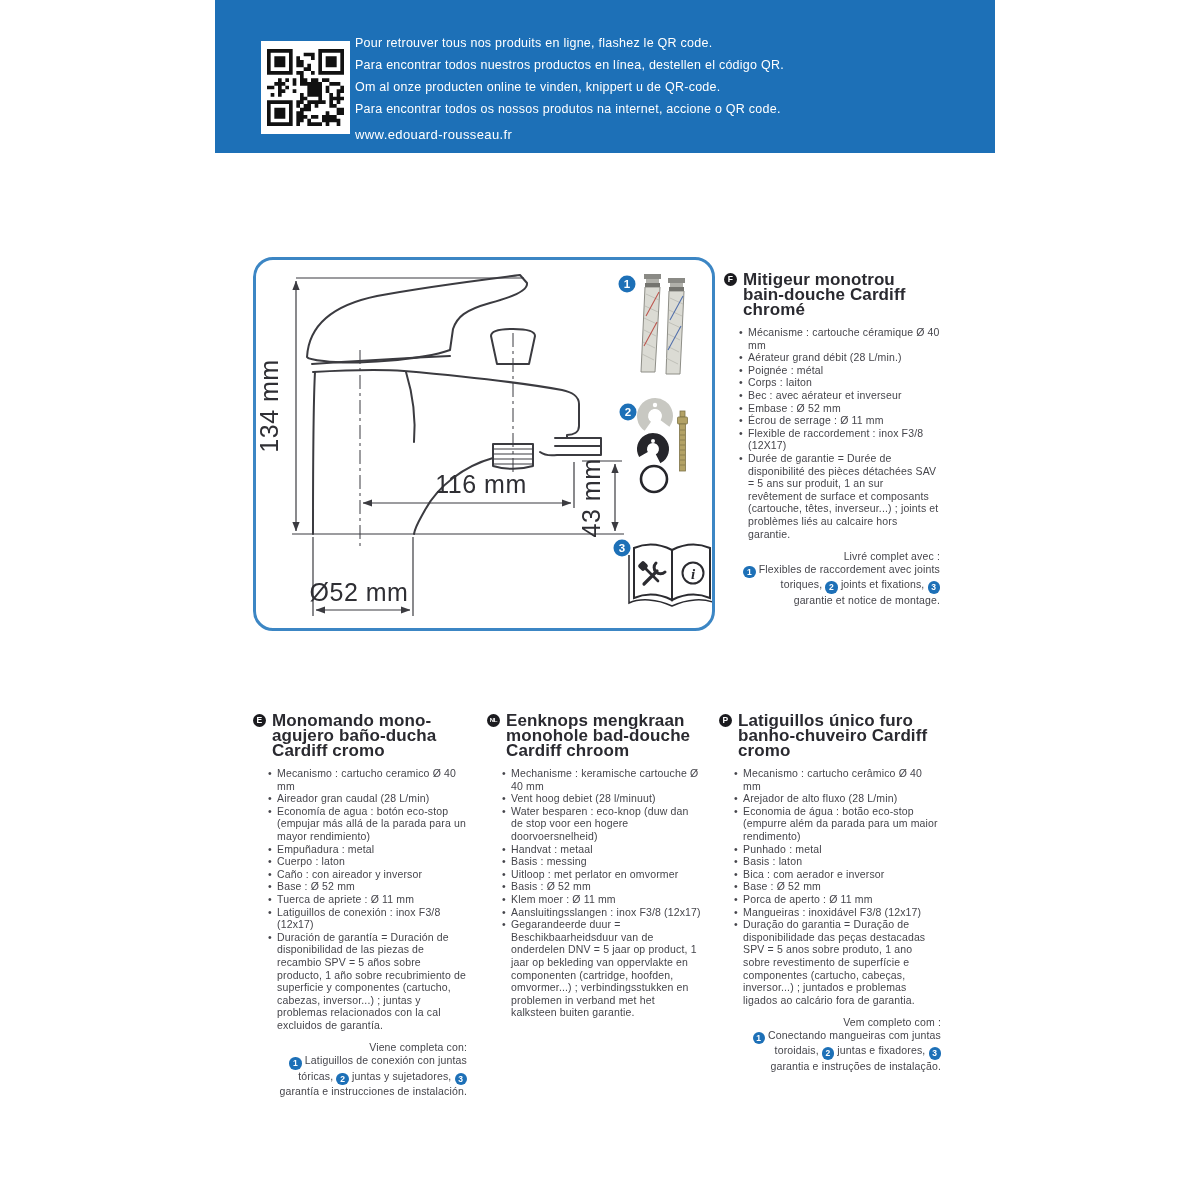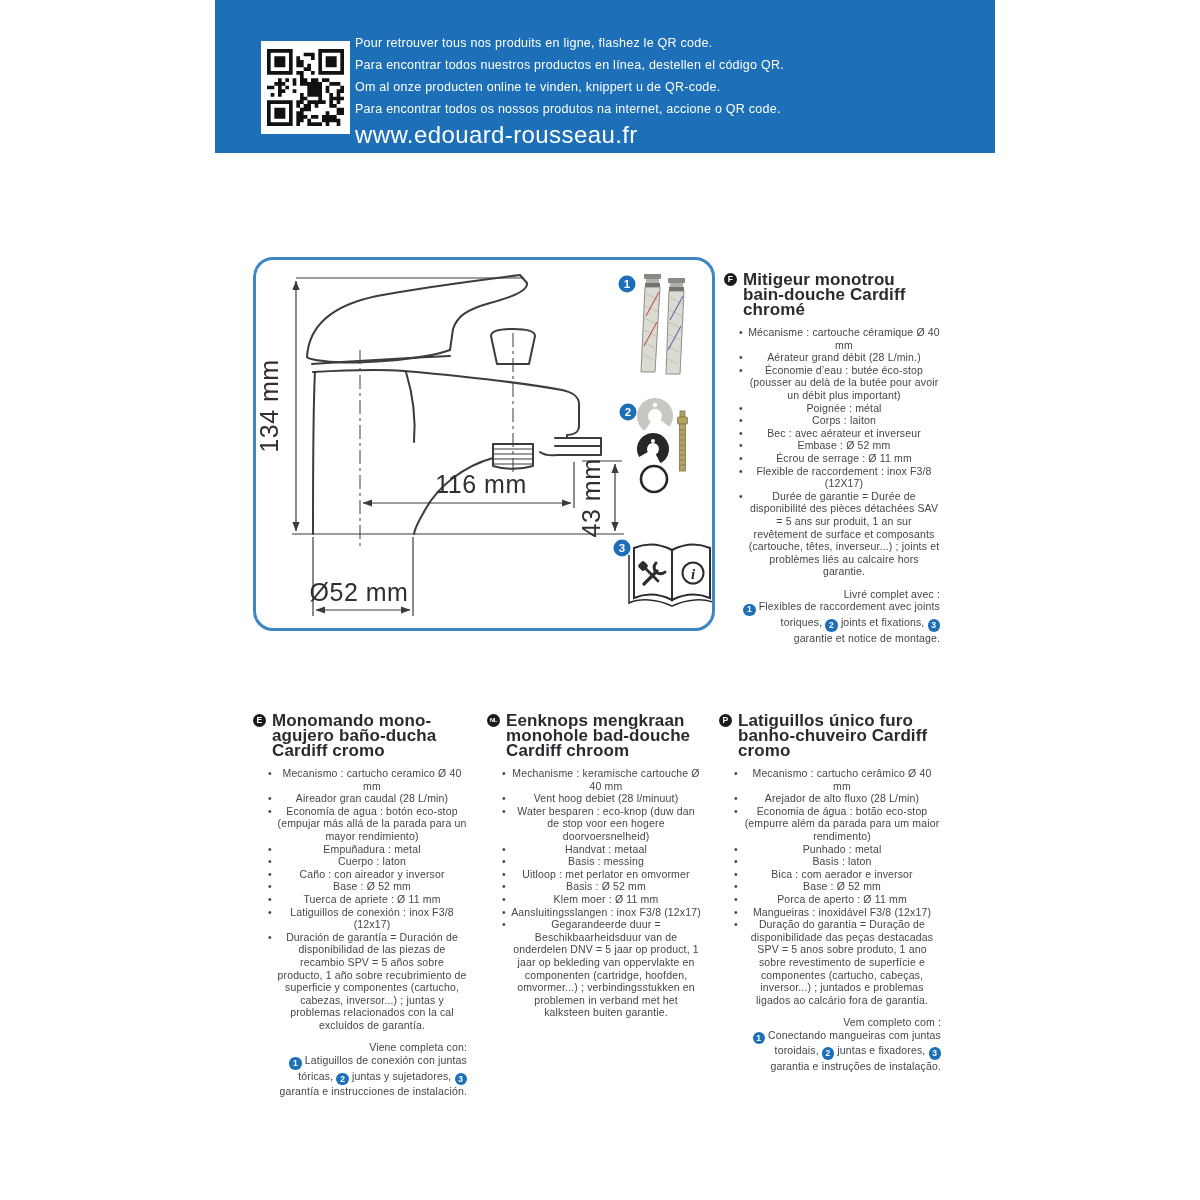--- a/index.html
+++ b/index.html
@@ -5,36 +5,36 @@
   html,body{margin:0;padding:0;background:#fff;}
   .page{position:relative;width:1200px;height:1200px;background:#ffffff;overflow:hidden;
         font-family:"Liberation Sans","DejaVu Sans",sans-serif;-webkit-font-smoothing:antialiased;}
 
   
   .topbar{position:absolute;left:215px;top:0;width:780px;height:153px;background:#1d70b7;}
   .qr-box{position:absolute;left:46px;top:41px;width:89px;height:93px;background:#fff;
           display:flex;align-items:center;justify-content:center;}
   .topbar-text{position:absolute;left:140px;top:37px;color:#fff;}
   .topbar-text p{margin:0 0 9.5px 0;font-size:12.5px;line-height:12.5px;letter-spacing:.25px;font-weight:500;}
-  .site-url{font-size:24px;line-height:20px;margin-top:4px;font-weight:500;letter-spacing:.4px;color:#fff;}
+  .site-url{font-size:13px;line-height:20px;margin-top:4px;font-weight:500;letter-spacing:.4px;color:#fff;}
 
   
   .panel{position:absolute;left:253px;top:257px;width:456px;height:368px;
          border:3px solid #3c86c4;border-radius:20px;background:#fff;}
   .panel svg{position:absolute;left:0;top:0;}
 
   
   .sec{position:absolute;color:#45454b;font-size:10.5px;line-height:12.6px;letter-spacing:.15px;}
   .sec-head{position:relative;padding-left:19px;margin-bottom:9px;}
   .lang-badge{position:absolute;left:0;top:1px;width:13px;height:13px;border-radius:50%;
               background:#1b1b1f;color:#fff;font-size:8.5px;font-weight:700;
               display:flex;align-items:center;justify-content:center;}
   .lang-badge.small{font-size:6px;letter-spacing:-.3px;}
   .sec-title{margin:0;font-size:17px;line-height:15px;font-weight:700;color:#2a2a30;letter-spacing:.1px;}
-  .bullets{list-style:none;margin:0;padding:0 0 0 15px;text-align:center;}
+  .bullets{list-style:none;margin:0;padding:0 0 0 15px;}
   .bullets li{position:relative;padding-left:9px;}
   .bullets li::before{content:"\2022";position:absolute;left:0;top:0;}
   .included{margin:10px 0 0 15px;text-align:right;}
   .numbadge{display:inline-flex;width:12.5px;height:12.5px;border-radius:50%;background:#1d70b7;
             color:#fff;font-size:8.5px;font-weight:700;align-items:center;justify-content:center;
             vertical-align:-2px;}
 </style>
 </head>
 <body>
 
@@ -168,21 +168,20 @@
   </section>
 
   <aside class="sec" style="left:724px;top:272px;width:216px;">
     <div class="sec-head">
       <span class="lang-badge">F</span>
       <h3 class="sec-title">Mitigeur monotrou bain-douche Cardiff chromé</h3>
     </div>
     <ul class="bullets">
         <li>Mécanisme : cartouche céramique Ø 40 mm</li>
         <li>Aérateur grand débit (28 L/min.)</li>
-        <li>Économie d’eau : butée éco-stop (pousser au delà de la butée pour avoir un débit plus important)</li>
         <li>Poignée : métal</li>
         <li>Corps : laiton</li>
         <li>Bec : avec aérateur et inverseur</li>
         <li>Embase : Ø 52 mm</li>
         <li>Écrou de serrage : Ø 11 mm</li>
         <li>Flexible de raccordement : inox F3/8 (12X17)</li>
         <li>Durée de garantie = Durée de disponibilité des pièces détachées SAV = 5 ans sur produit, 1 an sur revêtement de surface et composants (cartouche, têtes, inverseur...) ; joints et problèmes liés au calcaire hors garantie.</li>
       </ul>
     <p class="included">
       <span>Livré complet avec :</span><br>

